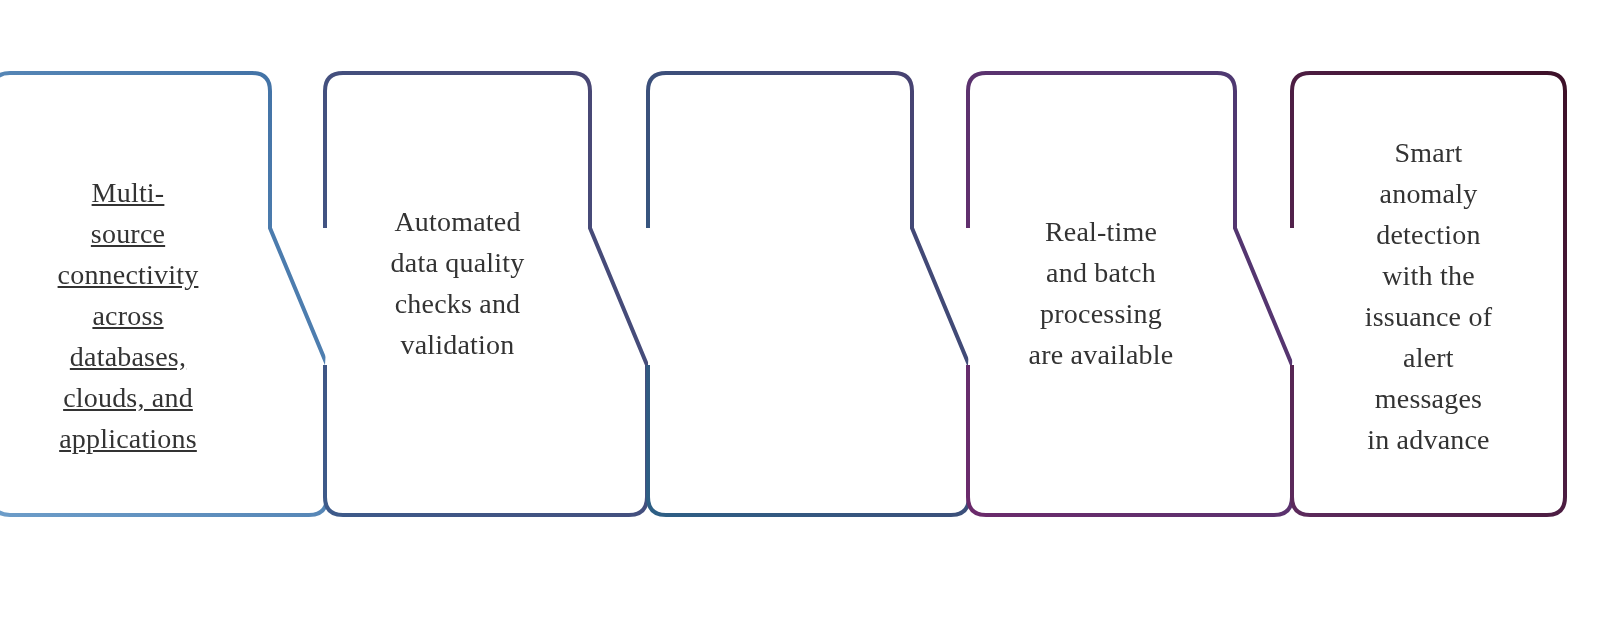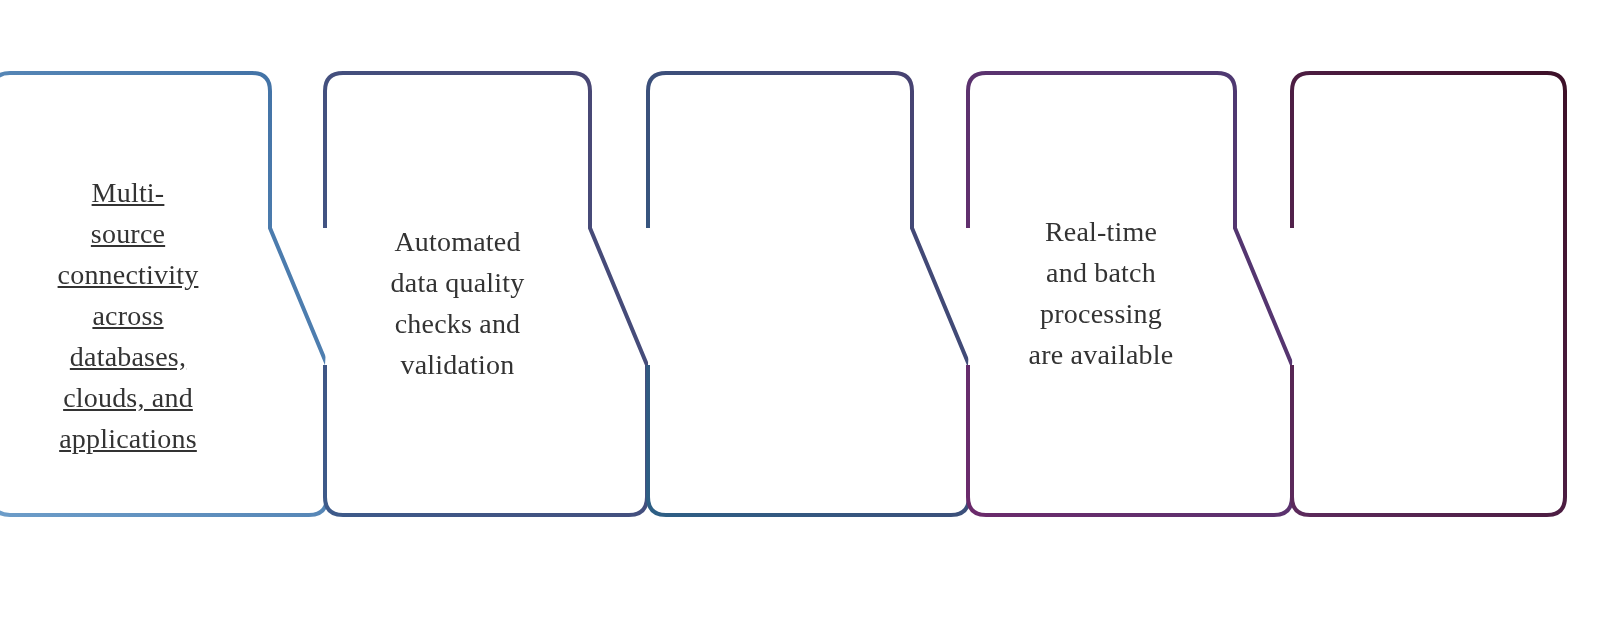--- a/index.html
+++ b/index.html
@@ -78,22 +78,30 @@
       </g>
   </svg>
 
   <div class="card-text" style="left: 14px; top: 168px; width: 228px; height: 295px; color: rgb(51, 51, 51); text-decoration: underline;">Multi-
 source
 connectivity
 across
 databases,
 clouds, and
 applications</div>
-  <div class="card-text" style="left: 340px; top: 220px; width: 235px; height: 165px; color: rgb(51, 51, 51);">Automated
+  <div class="card-text" style="left: 340px; top: 200px; width: 235px; height: 165px; color: rgb(51, 51, 51);">Automated
 data quality
 checks and
 validation</div>
   <div class="card-text" style="left: 982px; top: 210px; width: 238px; height: 165px; color: rgb(51, 51, 51); text-align: center;">Real-time
 and batch
 processing
 are available</div>
+  <div class="card-text" style="left: 1306px; top: 128px; width: 245px; height: 335px; color: rgb(51, 51, 51);">Smart
+anomaly
+detection
+with the
+issuance of
+alert
+messages
+in advance</div>
 
 </div>
 
 </body></html>

